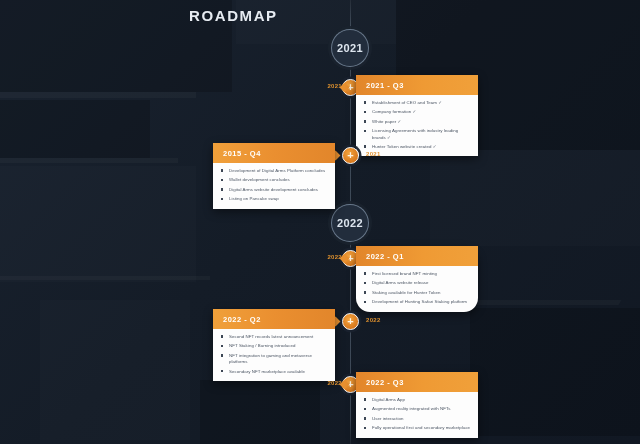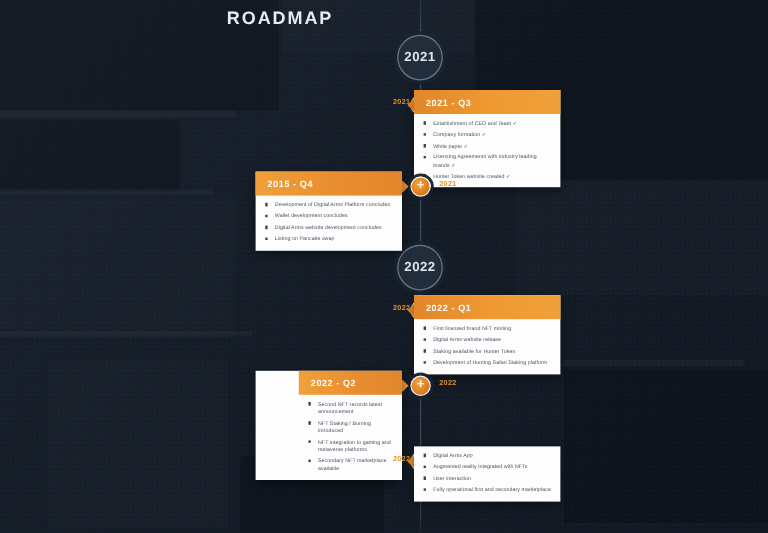--- a/index.html
+++ b/index.html
@@ -74,21 +74,21 @@
   }
   .node-year.left { left:320px; text-align:right; width:22px;}
   .node-year.right{ left:366px; }
 
   
   .card{
     position:absolute; width:120px;
     background:#fdfdfd;
     box-shadow:0 3px 9px rgba(0,0,0,.45);
   }
-  .card.right{ left:345px; width:122px;}
+  .card.right{ left:356px; width:122px;}
   .card.left { left:213px; width:122px;}
 
   .card-head{
     background:linear-gradient(90deg,#e2862b 0%,#ef9a34 55%,#f0a03a 100%);
     color:#fff;
     font-size:7.5px; font-weight:bold; letter-spacing:.5px;
     padding:6px 0 6px 10px;
     height:20px;
     display:flex; align-items:center;
   }
@@ -188,55 +188,56 @@
       <li>Listing on Pancake swap</li>
     </ul>
   </div>
 </div>
 
 <div class="node" style="top:250px;">
   <span class="plus">+</span>
 </div>
 <div class="node-year left" style="top:254px;">2022</div>
 <div class="nub" style="left:341px;top:255px;"></div>
-<div class="card right" style="top:246px;">
+<div class="card right" style="top:246px;border-radius:14px;">
   <div class="card-head">2022 - Q1</div>
   <div class="card-body">
     <ul>
       <li>First licensed brand NFT minting</li>
       <li>Digital Arms website release</li>
       <li>Staking available for Hunter Token</li>
       <li>Development of Hunting Safari Staking platform</li>
     </ul>
   </div>
 </div>
 
 <div class="node" style="top:313px;">
   <span class="plus">+</span>
 </div>
 <div class="node-year right" style="top:317px;">2022</div>
 <div class="nub" style="left:332px;top:318px;"></div>
-<div class="card left" style="top:309px;padding-left:36px;">
+<div class="card left" style="top:309px;">
   <div class="card-head">2022 - Q2</div>
   <div class="card-body">
     <ul>
       <li>Second NFT records latest announcement</li>
       <li>NFT Staking / Burning introduced</li>
       <li>NFT integration to gaming and metaverse platforms</li>
       <li>Secondary NFT marketplace available</li>
     </ul>
   </div>
 </div>
 
 <div class="node" style="top:376px;">
   <span class="plus">+</span>
 </div>
 <div class="node-year left" style="top:380px;">2022</div>
 <div class="nub" style="left:341px;top:381px;"></div>
 <div class="card right" style="top:372px;">
+  <div class="card-head">2022 - Q3</div>
   <div class="card-body">
     <ul>
       <li>Digital Arms App</li>
       <li>Augmented reality integrated with NFTs</li>
       <li>User interaction</li>
       <li>Fully operational first and secondary marketplace</li>
     </ul>
   </div>
 </div>
 

